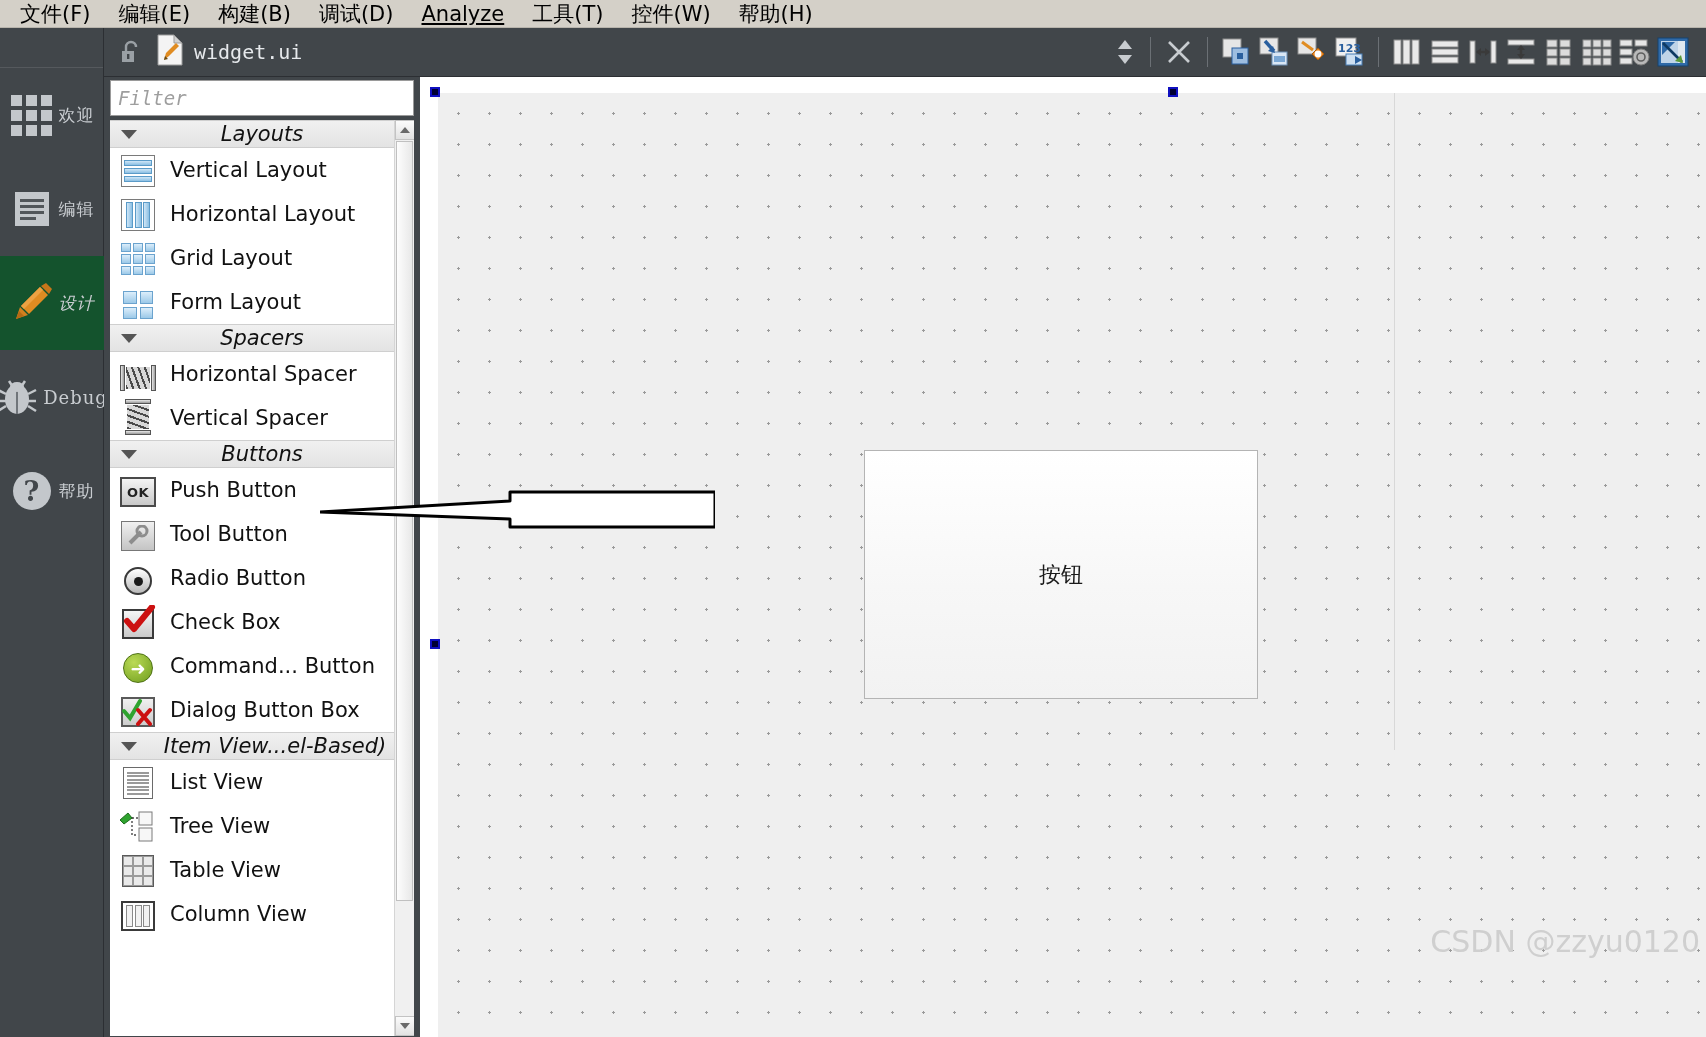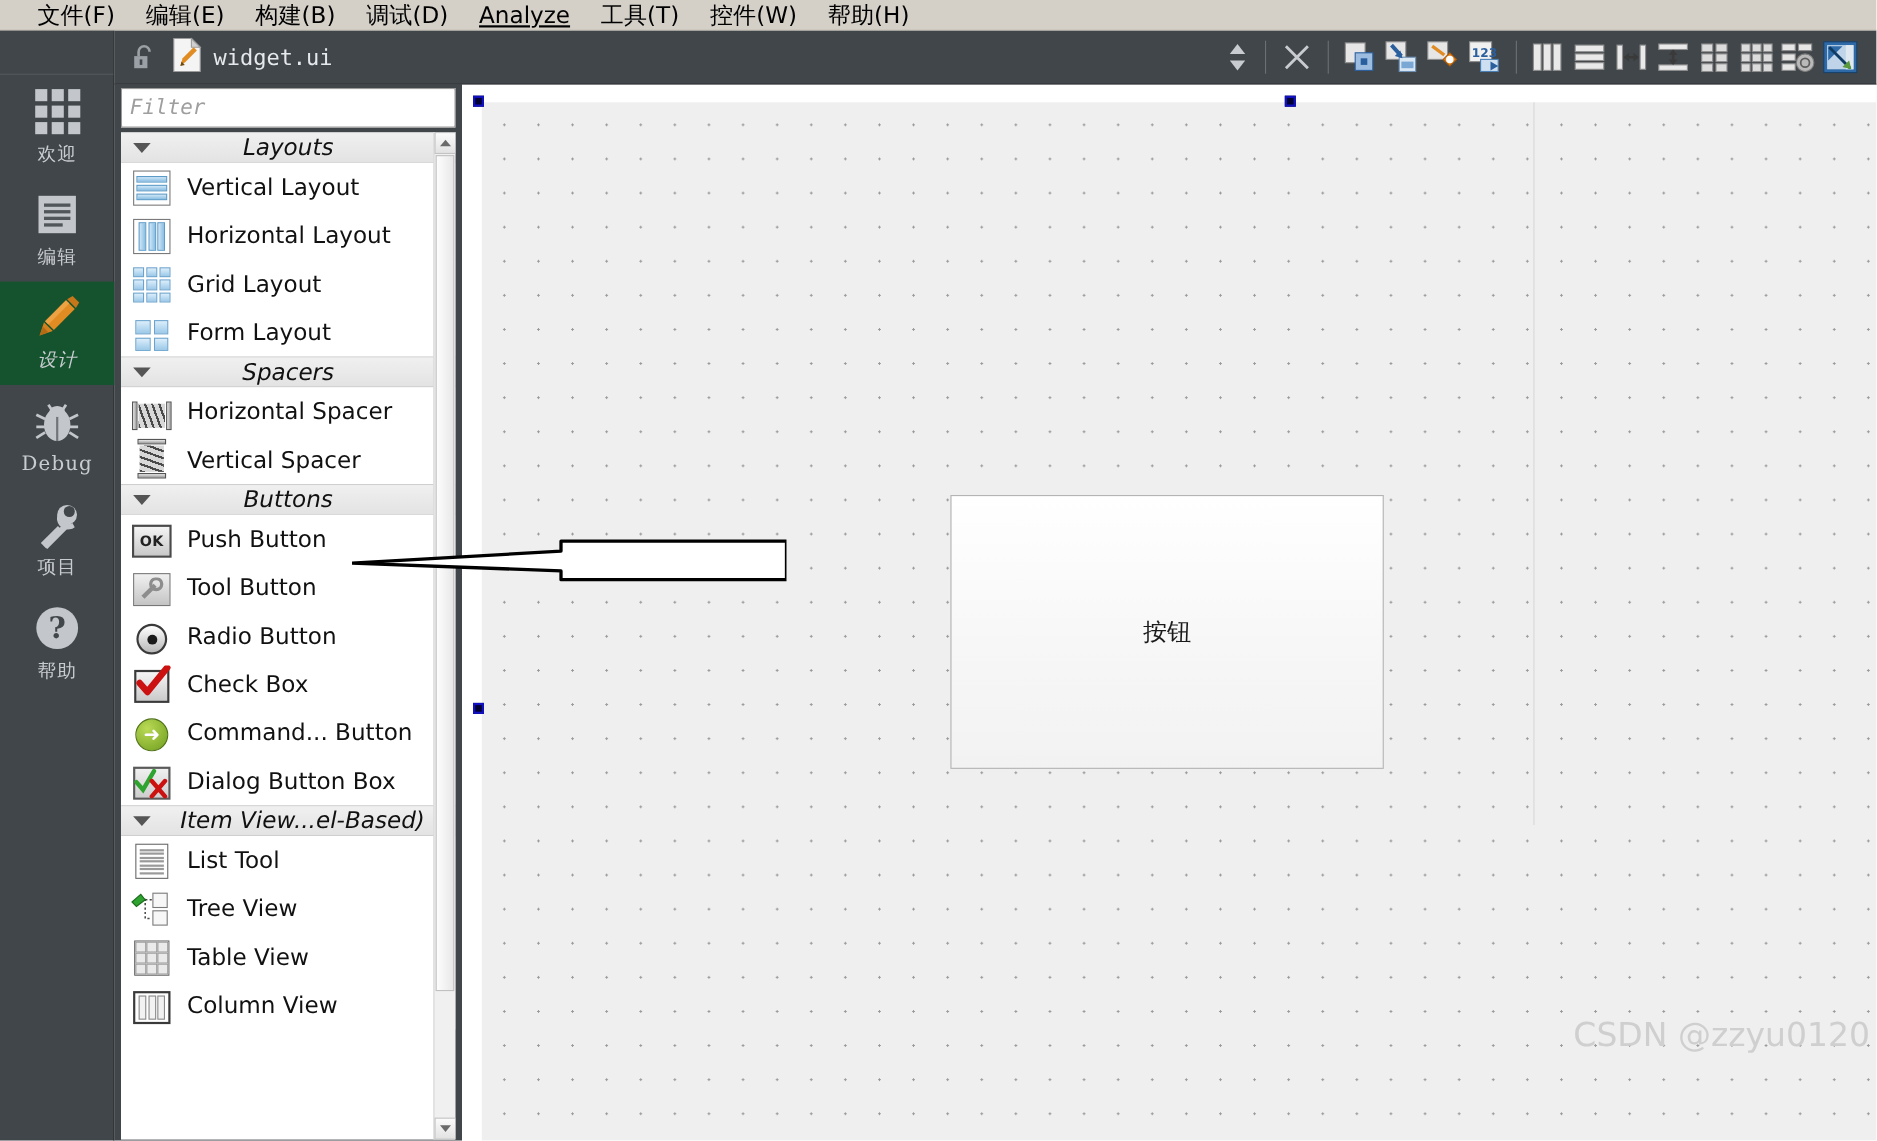--- a/index.html
+++ b/index.html
@@ -9,38 +9,38 @@
     font-family: "DejaVu Sans", "Liberation Sans", sans-serif;
     background: #ffffff;
   }
   #app { position: relative; width: 1706px; height: 1037px; }
 
   
   .menubar {
     position: absolute; left: 0; top: 0; width: 1706px; height: 28px;
     background: #d4d0c8;
     display: flex; align-items: center;
-    padding-left: 20px;
+    padding-left: 6px;
     border-bottom: 1px solid #b8b4ac;
   }
   .menu-item {
     font-size: 21px; color: #000; padding: 0 14px; line-height: 28px;
     white-space: nowrap; font-family: "DejaVu Sans", "Liberation Sans", sans-serif;
   }
 
   
   .modebar {
     position: absolute; left: 0; top: 28px; width: 104px; height: 1009px;
     background: #41464a;
     border-right: 1px solid #2c2f33;
   }
   .modebar-top { height: 40px; background: #41464a; border-bottom: 1px solid #55595d;}
   .mode-item {
     height: 94px; width: 104px;
-    display: flex; flex-direction: column; align-items: center; justify-content: center;
+    display: flex; flex-direction: row; align-items: center; justify-content: center;
     color: #c3c7cb; font-size: 17px; gap: 5px;
   }
   .mode-item.active { background: #14532d; font-style: italic; }
   .mode-label { font-size: 17px; color: #c8ccd0; letter-spacing: 1px;}
   .mode-label.latin { font-family: "DejaVu Serif", "Liberation Serif", serif; font-size: 18px; }
   .mode-ico { width: 44px; height: 44px; display:flex; align-items:center; justify-content:center; }
 
   
   .ico-grid { display: grid; grid-template-columns: repeat(3, 11px); grid-template-rows: repeat(3, 11px); gap: 4px; }
   .ico-grid i { background: #c3c7cb; display:block; }
@@ -259,32 +259,20 @@
           <path d="M40 24 L32 24" stroke="#c3c7cb" stroke-width="2.5" fill="none"></path>
           <path d="M40 34 L32 29" stroke="#c3c7cb" stroke-width="2.5" fill="none"></path>
           <ellipse cx="21" cy="22" rx="12" ry="15" fill="#c3c7cb"></ellipse>
           <rect x="20" y="8" width="2" height="29" fill="#70757a"></rect>
           <ellipse cx="21" cy="10" rx="7" ry="5" fill="#c3c7cb"></ellipse>
         </svg>
       </div>
       <div class="mode-label latin">Debug</div>
     </div>
 
-    <div class="mode-item">
-      <div class="mode-ico">
-        <svg width="44" height="44" viewBox="0 0 44 44">
-          <path d="M30 4 a10 10 0 1 0 8 16 l-3 -3 a6 6 0 1 1 -5 -10 z" fill="#c3c7cb" transform="rotate(15 22 22)"></path>
-          <path d="M9 40 L30 19 L34 23 L13 44 z" fill="#c3c7cb"></path>
-          <circle cx="31" cy="13" r="9" fill="#c3c7cb"></circle>
-          <circle cx="33" cy="10" r="5" fill="#41464a"></circle>
-          <rect x="6" y="30" width="22" height="7" fill="#c3c7cb" transform="rotate(-45 17 33)"></rect>
-        </svg>
-      </div>
-      <div class="mode-label">项目</div>
-    </div>
 
     <div class="mode-item">
       <div class="mode-ico">
         <div class="ico-help">?</div>
       </div>
       <div class="mode-label">帮助</div>
     </div>
   </div>
 
   <div class="toolbar">
@@ -586,21 +574,21 @@
           <div class="i-listview">
               <i></i>
               <i></i>
               <i></i>
               <i></i>
               <i></i>
               <i></i>
               <i></i>
             </div>
         </div>
-        <div class="lbl">List Tool</div>
+        <div class="lbl">List View</div>
       </div>
       <div class="wb-item">
         <div class="ic">
           <svg width="38" height="32" viewBox="0 0 38 32">
             <rect x="20" y="1" width="13" height="13" fill="#f7f7f7" stroke="#7a7a7a"></rect>
             <rect x="20" y="17" width="13" height="13" fill="#f7f7f7" stroke="#7a7a7a"></rect>
             <path d="M13 6 V24 H19 M13 7 H19" stroke="#4a4a4a" stroke-width="1.4" fill="none" stroke-dasharray="2 2"></path>
             <polygon points="1,9 9,2 13,7 5,13" fill="#2fa32f" stroke="#1c6d1c"></polygon>
           </svg>
         </div>

